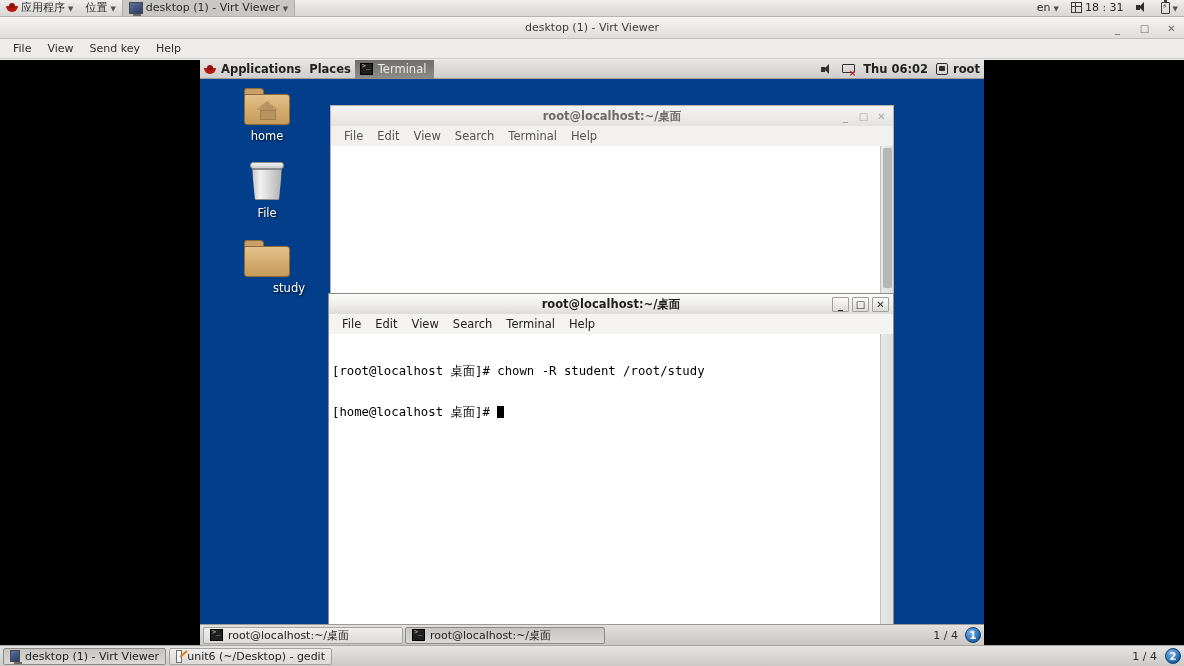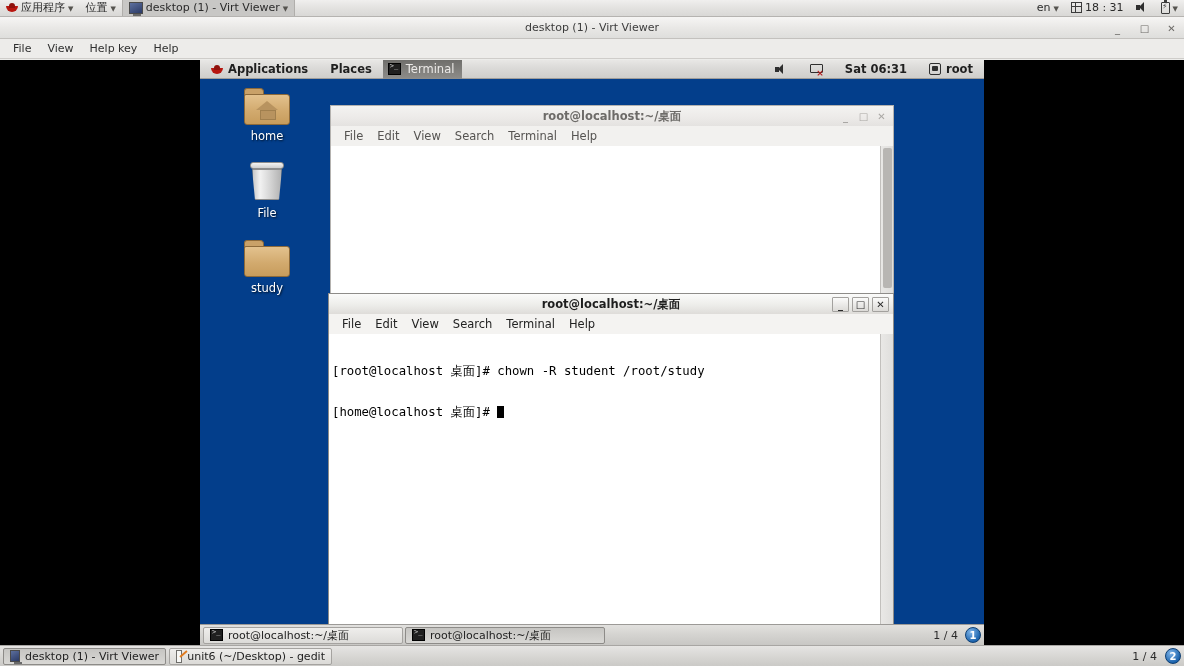--- a/index.html
+++ b/index.html
@@ -89,21 +89,21 @@
   .guest {
     position: absolute; left: 200px; top: 0px; width: 784px; height: 585px;
     background: #033e8b; overflow: hidden;
   }
   .guest-panel {
     position: absolute; left: 0; top: 0; width: 784px; height: 19px;
     background: linear-gradient(to bottom, #e8e7e5 0%, #dbdad8 45%, #cfcecb 100%);
     border-bottom: 1px solid #9f9d9a;
     display: flex; align-items: center; font-size: 11.5px; color: #1f1f1f;
   }
-  .gp-item { display: flex; align-items: center; gap: 5px; padding: 0 11px; height: 19px; white-space: nowrap; font-weight: 600;}
+  .gp-item { display: flex; align-items: center; gap: 5px; padding: 0 4px; height: 19px; white-space: nowrap; font-weight: 600;}
   .gp-win-btn {
     display: flex; align-items: center; gap: 5px; height: 19px; padding: 0 8px 0 4px;
     background: linear-gradient(to bottom,#6f6e6b,#8e8d8a); color: #eceae8;
     border-left: 1px solid #57565300; font-weight: normal;
   }
   .term-mini {
     width: 13px; height: 12px; background: #1f1f1f; border: 1px solid #000;
     position: relative; display: inline-block;
   }
   .term-mini::after {
@@ -318,21 +318,21 @@
       <span class="vv-title">desktop (1) - Virt Viewer</span>
       <div class="vv-ctrls">
         <span class="vv-ctrl">_</span>
         <span class="vv-ctrl">□</span>
         <span class="vv-ctrl">✕</span>
       </div>
     </div>
     <div class="vv-menu">
       <span class="vv-menu-item">File</span>
       <span class="vv-menu-item">View</span>
-      <span class="vv-menu-item">Help key</span>
+      <span class="vv-menu-item">Send key</span>
       <span class="vv-menu-item">Help</span>
     </div>
 
     <div class="vv-viewport">
 
       <div class="guest">
 
         <div class="guest-panel">
           <div class="gp-item">
             <span class="redhat-glyph"></span>
@@ -346,21 +346,21 @@
             <span>Terminal</span>
           </div>
           <div class="gp-spacer"></div>
           <div class="gp-item">
             <span class="spk-icon"></span>
           </div>
           <div class="gp-item">
             <span class="net-icon"></span>
           </div>
           <div class="gp-item">
-            <span>Sat 06:31</span>
+            <span>Thu 06:02</span>
           </div>
           <div class="gp-item">
             <span class="user-icon"></span>
             <span>root</span>
           </div>
         </div>
 
         <div class="dicon" style="left:29px; top:28px;">
           <div class="folder">
             <div class="tab"></div>
@@ -372,21 +372,21 @@
 
         <div class="dicon" style="left:29px; top:102px;">
           <div class="trash">
             <div class="paper"></div>
             <div class="lid"></div>
             <div class="can"></div>
           </div>
           <div class="lbl">File</div>
         </div>
 
-        <div class="dicon" style="left:29px; top:180px;">
+        <div class="dicon" style="left:29px; top:180px;text-align:right;">
           <div class="folder">
             <div class="tab"></div>
             <div class="body"></div>
           </div>
           <div class="lbl">study</div>
         </div>
 
         <div class="gwin inactive" style="left:130px; top:45px; width:564px; height:190px;">
           <div class="gwin-title">
             <span>root@localhost:~/桌面</span>

